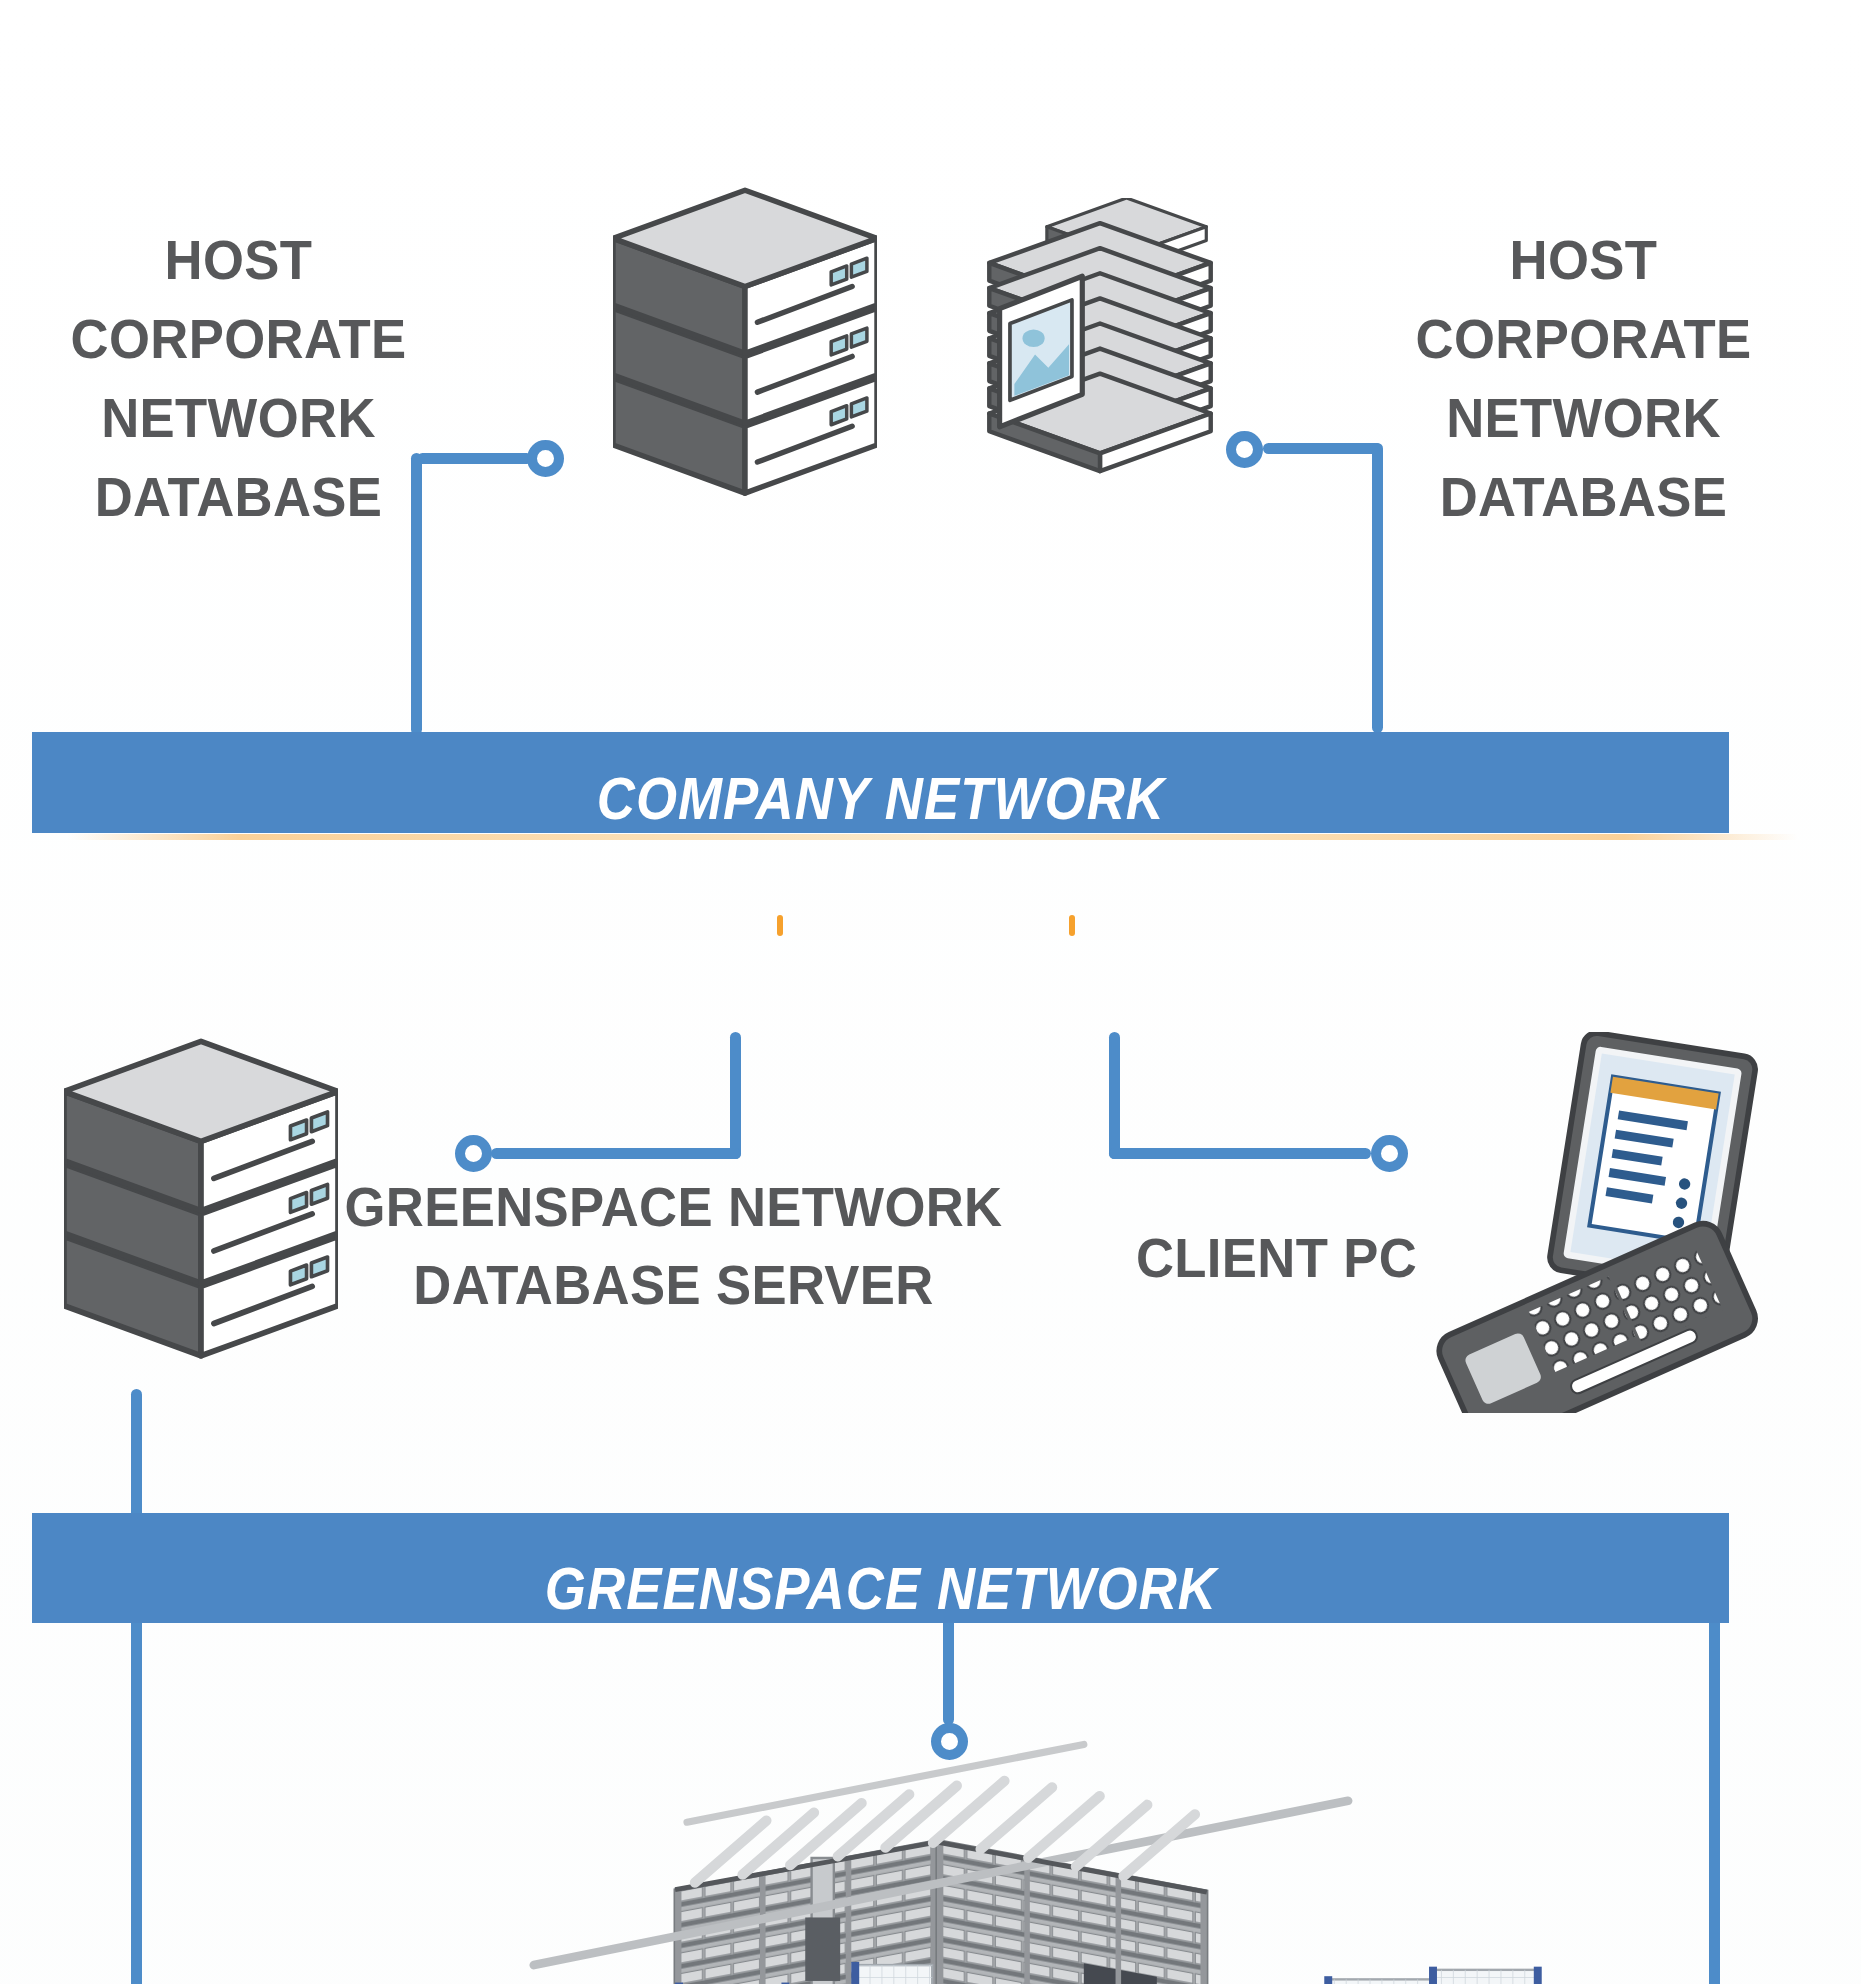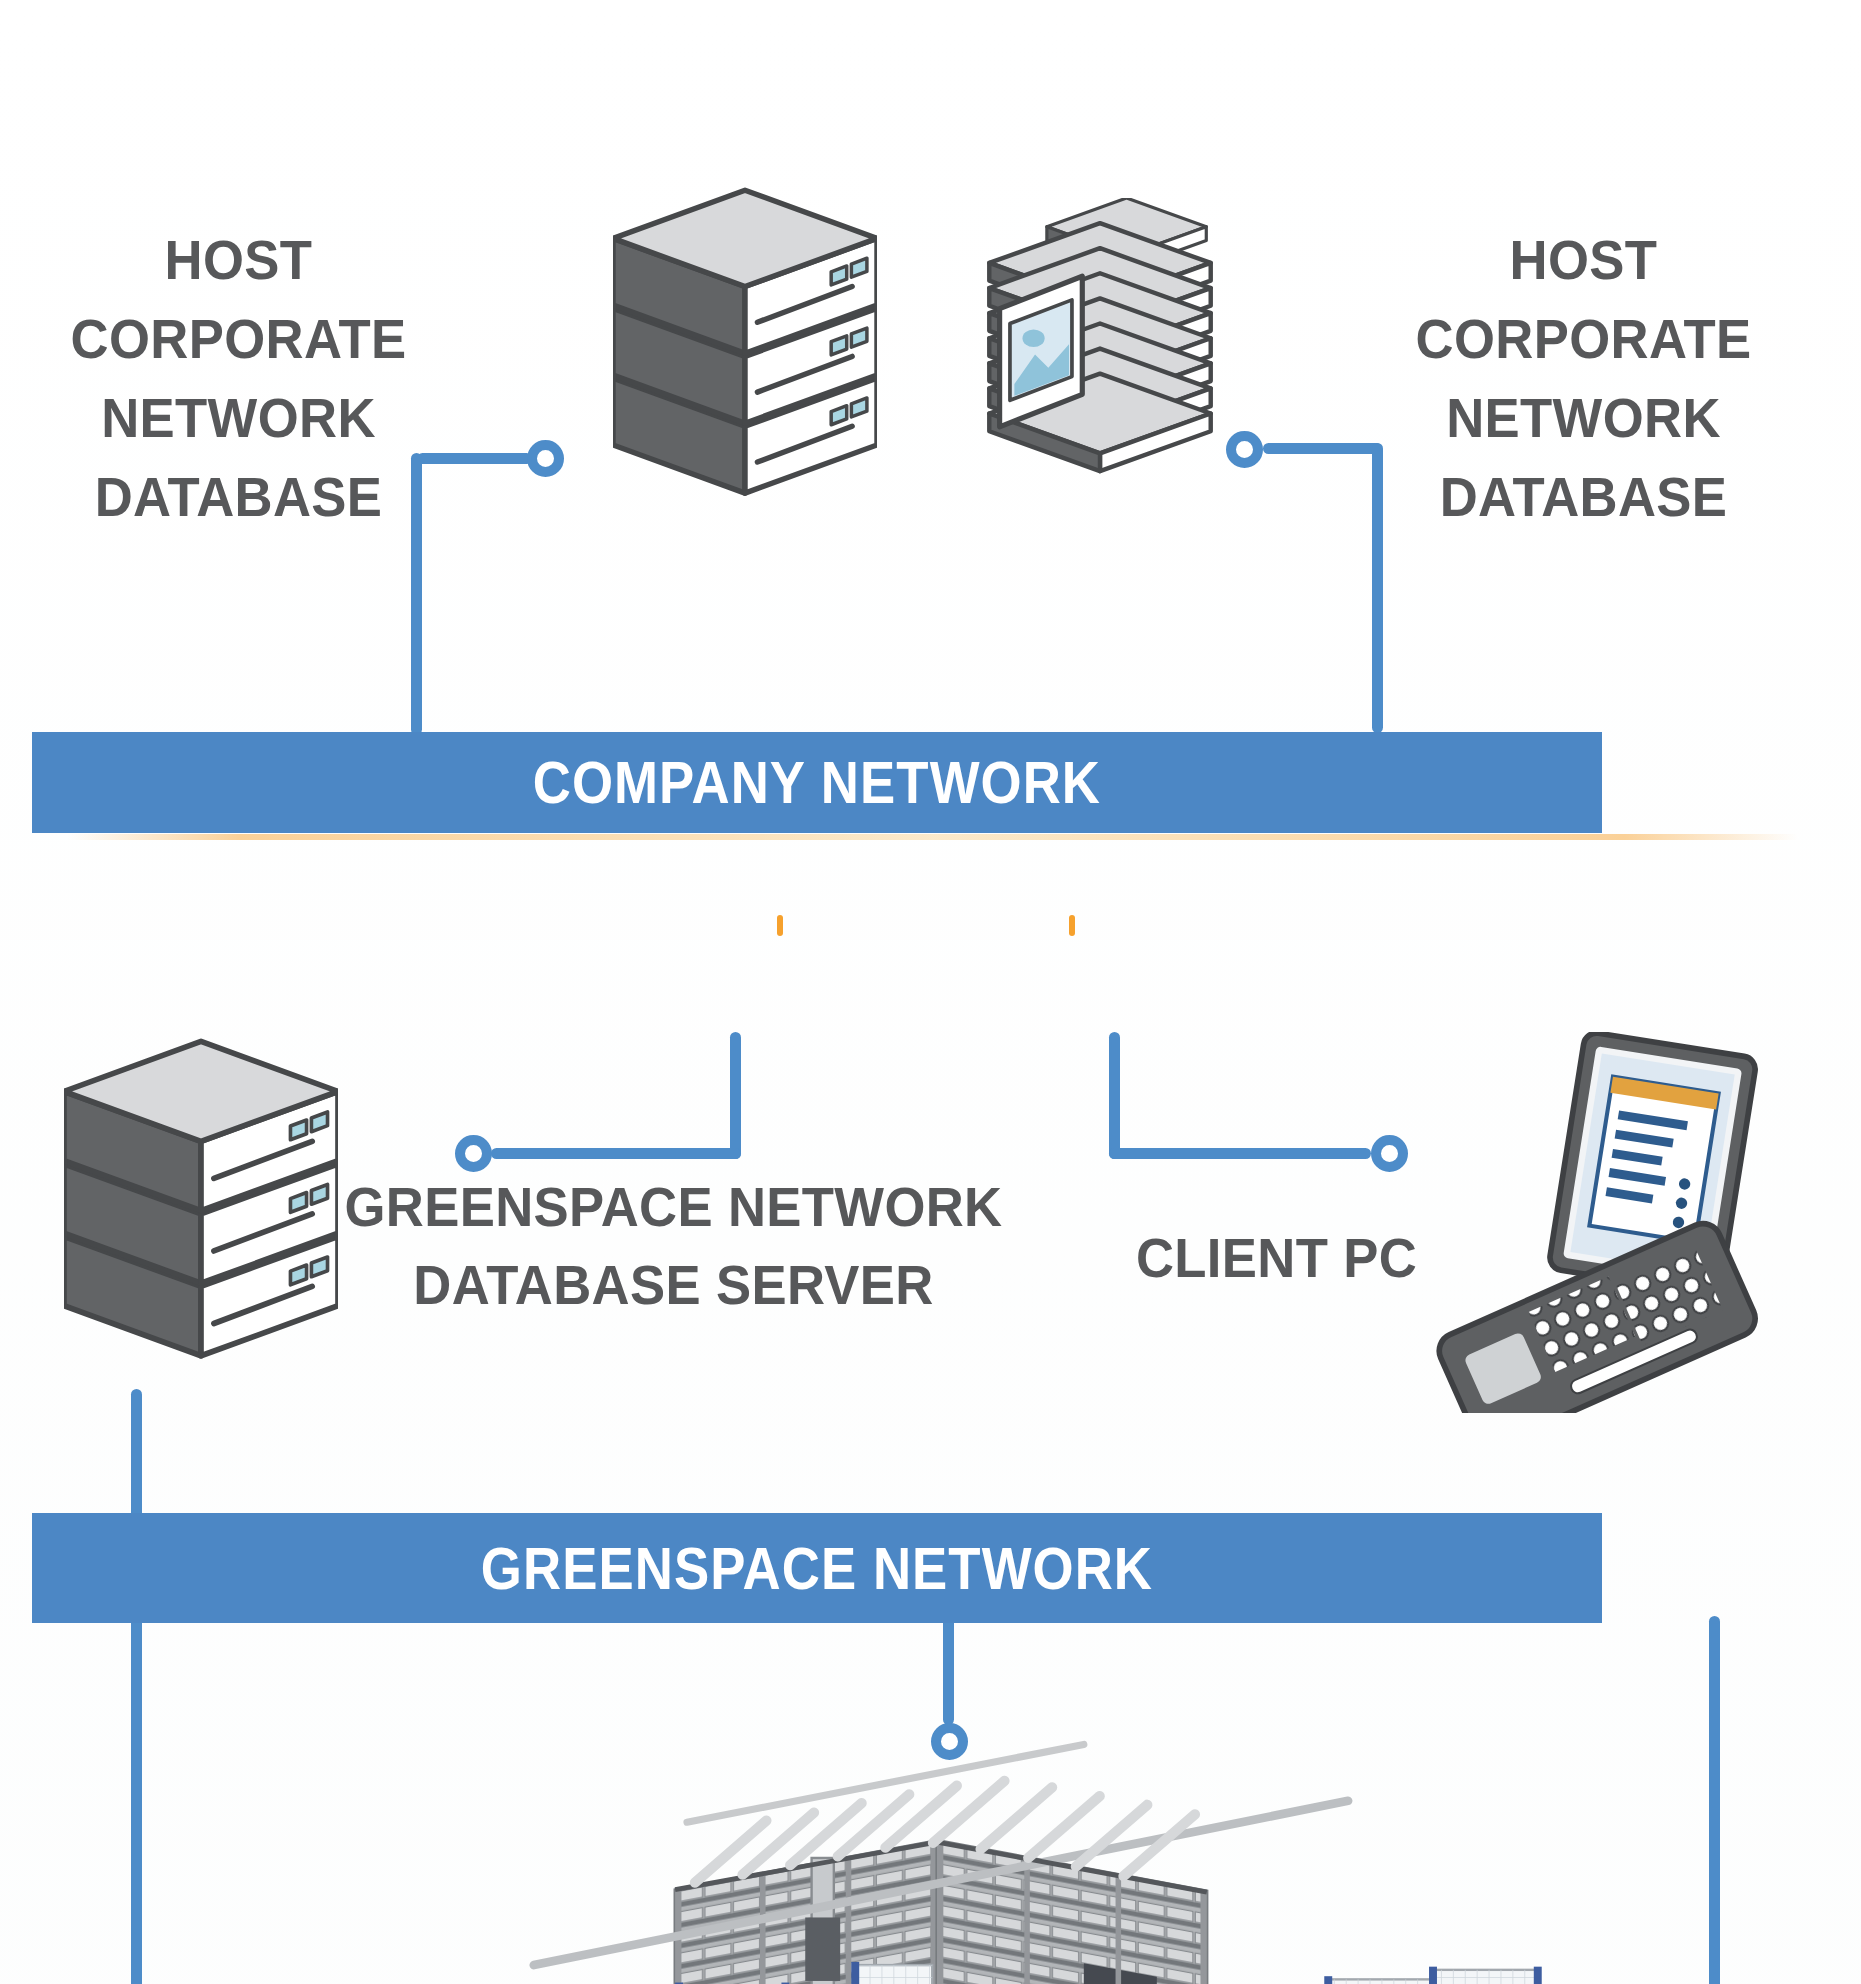--- a/index.html
+++ b/index.html
@@ -1,20 +1,20 @@
 <!DOCTYPE html>
 <html style="font-size:6.4px"><head>
 <meta charset="utf-8">
 <style>
   html,body{margin:0;padding:0;background:#ffffff;}
   #stage{position:relative;width:1861px;height:2481px;background:linear-gradient(#ffffff,#fcfdfd);overflow:hidden;
          font-family:"Liberation Sans",sans-serif;}
   .lbl{position:absolute;font-weight:700;font-size:56px;line-height:79px;color:#57585a;text-align:center;
        transform:scaleX(.94);letter-spacing:0.4px;white-space:nowrap;z-index:4;}
-  .banner{position:absolute;left:32px;width:1570px;background:#4c87c5;display:flex;align-items:center;justify-content:center;z-index:3;}
+  .banner{position:absolute;left:32px;width:1697px;background:#4c87c5;display:flex;align-items:flex-end;justify-content:center;z-index:3;font-style:italic;}
   .banner .bt{font-weight:700;font-size:60px;color:#ffffff;letter-spacing:1.2px;transform:scaleX(.88);white-space:nowrap;}
   .vline,.hline{position:absolute;background:#4d8cc9;border-radius:5.6px;z-index:2;}
   .node{position:absolute;width:37px;height:37px;box-sizing:border-box;border:10px solid #4d8cc9;background:#ffffff;border-radius:50%;z-index:2;}
   .dash{position:absolute;width:6.4px;height:20.6px;border-radius:3.2px;background:#f6a12d;z-index:2;}
   .glow{position:absolute;left:67px;top:834px;width:1731px;height:5.6px;border-radius:2.8px;z-index:3;opacity:.75;
         background:linear-gradient(90deg,rgba(246,161,45,0) 0%,rgba(246,161,45,.65) 10%,rgba(248,205,130,.55) 50%,rgba(246,161,45,.65) 90%,rgba(246,161,45,0) 100%);}
   .icon{position:absolute;z-index:1;}
   svg{display:block;width:100%;height:100%;}
 </style>
 </head>

